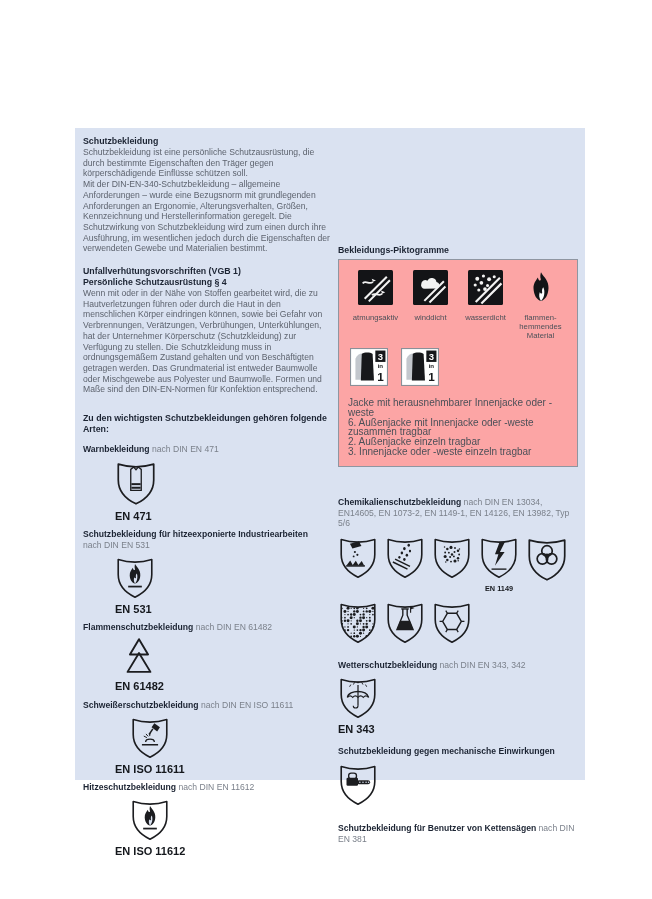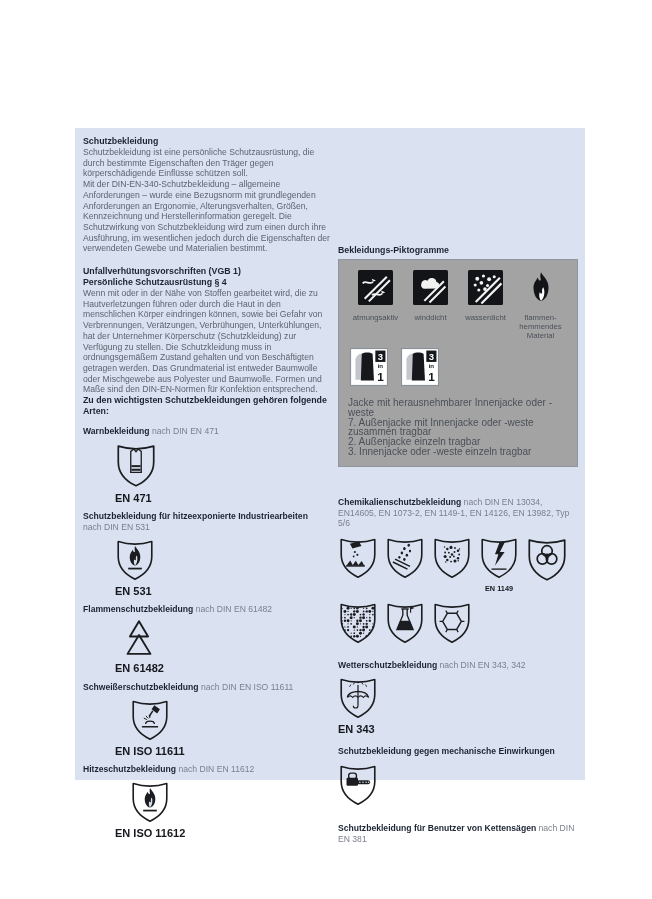--- a/index.html
+++ b/index.html
@@ -9,35 +9,35 @@
   .panel { position:absolute; left:75px; top:128px; width:510px; height:652px; background:#dae2f1; }
   .col-left  { position:absolute; left:8px;  top:8px; width:252px; }
   .col-right { position:absolute; left:263px; top:14px;  width:240px; }
 
   .h   { font-weight:bold; color:#1c2433; font-size:8.8px; line-height:11px; }
   .pre { white-space:pre-line; }
   p.body { color:#5d636e; font-size:8.6px; line-height:10.7px; margin:0; }
   .mb10 { margin-bottom:10px; }
   .mt12 { margin-top:12px; }
   .mt6  { margin-top:6px; }
-  .mt14 { margin-top:0; }
+  .mt14 { margin-top:18px; }
 
   .item { margin-top:9px; }
   .item-head { font-size:8.6px; line-height:10.8px; }
   .item-head .name { font-weight:bold; color:#1c2433; }
   .item-head .norm { color:#7b818b; }
   .item-head .norm.block { display:block; }
 
   .icon-cell { display:inline-block; text-align:center; vertical-align:top; }
   .icon-wrap { margin-left:32px; margin-top:3px; }
   .icon-label { font-size:11px; font-weight:bold; color:#15181d; line-height:8.5px; margin-top:1px; text-align:left; }
 
   
   .pg-title { margin-top:103px; }
-  .pbox { margin-top:3px; background:#a3a3a3; border:1px solid #8f96a1; padding:10px 9px 9px; }
+  .pbox { margin-top:3px; background:#fca5a5; border:1px solid #8f96a1; padding:10px 9px 9px; }
   .prow { display:flex; align-items:flex-start; }
   .pcell { width:25%; text-align:center; }
   .plabel { font-size:7.7px; color:#4b5058; line-height:9px; margin-top:4px; }
   .jrow { margin-top:8px; display:flex; gap:13px; padding-left:2px; }
   .notes { margin-top:8px; }
   .note { font-size:10px; color:#4b5058; line-height:9.8px; }
 
   .srow { display:flex; gap:7px; margin-top:5px; align-items:flex-start; }
   .scell { text-align:center; }
   .slabel { font-size:7.3px; font-weight:bold; color:#15181d; line-height:8.5px; margin-top:1px; }
@@ -195,21 +195,21 @@
     <path d="M13 6.5 C16 4.5 22 4.5 25 6.5 L26.5 36 L12 36 Z" fill="#17181b"></path>
     <rect x="28" y="2.8" width="11.2" height="12.6" fill="#17181b"></rect>
     <text x="33.6" y="12.8" font-size="10.5" font-weight="bold" fill="#ffffff" text-anchor="middle" font-family="Liberation Sans, sans-serif">3</text>
     <text x="33.6" y="22.5" font-size="6.8" font-weight="bold" fill="#17181b" text-anchor="middle" font-family="Liberation Sans, sans-serif">in</text>
     <text x="33.6" y="36.5" font-size="13" font-weight="bold" fill="#17181b" text-anchor="middle" font-family="Liberation Sans, sans-serif">1</text>
               </svg></span>
         </div>
 
         <div class="notes">
           <div class="note">Jacke mit herausnehmbarer Innenjacke oder -weste</div>
-          <div class="note">7. Außenjacke mit Innenjacke oder -weste zusammen tragbar</div>
+          <div class="note">6. Außenjacke mit Innenjacke oder -weste zusammen tragbar</div>
           <div class="note">2. Außenjacke einzeln tragbar</div>
           <div class="note">3. Innenjacke oder -weste einzeln tragbar</div>
         </div>
       </div>
 
       <div class="r-item" style="margin-top:30px;">
         <div class="item-head"><span class="name">Chemikalienschutzbekleidung</span> <span class="norm">nach DIN EN 13034, EN14605, EN 1073-2, EN 1149-1, EN 14126, EN 13982, Typ 5/6</span></div>
         <div class="srow">
           <div class="scell"><span><svg xmlns="http://www.w3.org/2000/svg" width="40" height="46" viewBox="0 0 64 74">
                   <path d="M5 9 C23 14.5 41 14.5 59 9 L59 33 C59 51 46.5 62.5 32 69.5 C17.5 62.5 5 51 5 33 Z" fill="none" stroke="#1c1d20" stroke-width="2.6" stroke-linejoin="round"></path>

